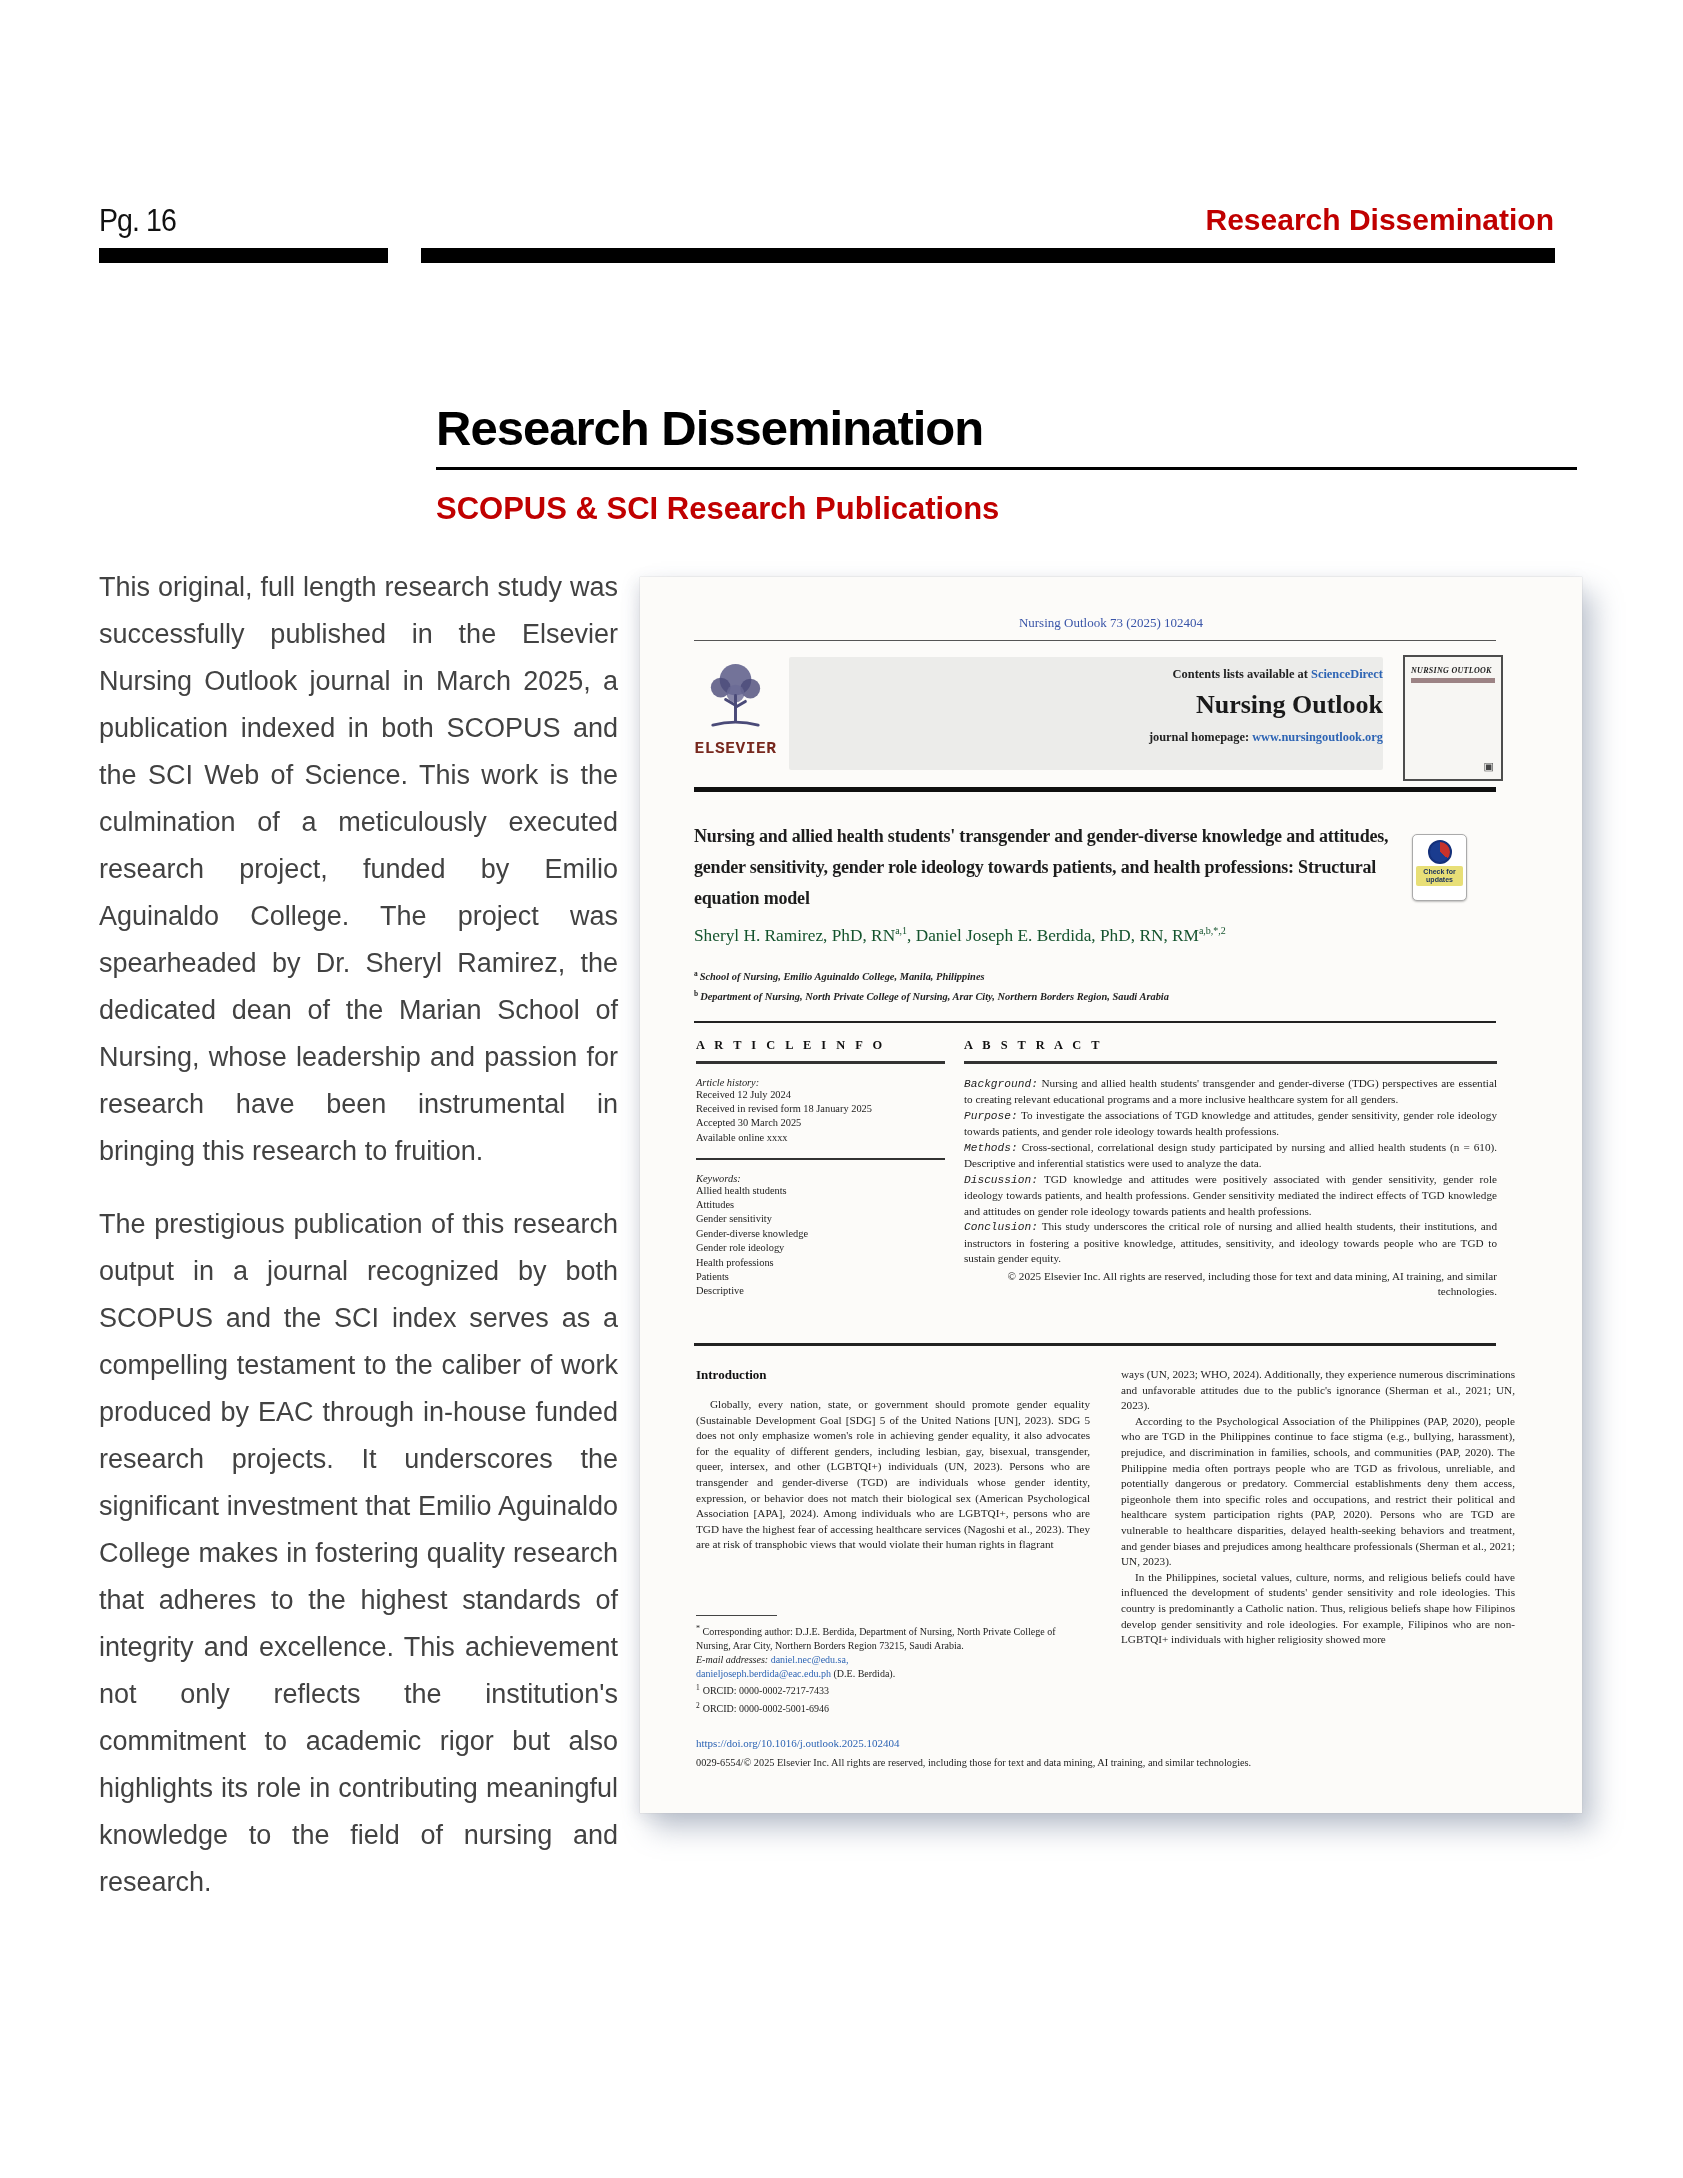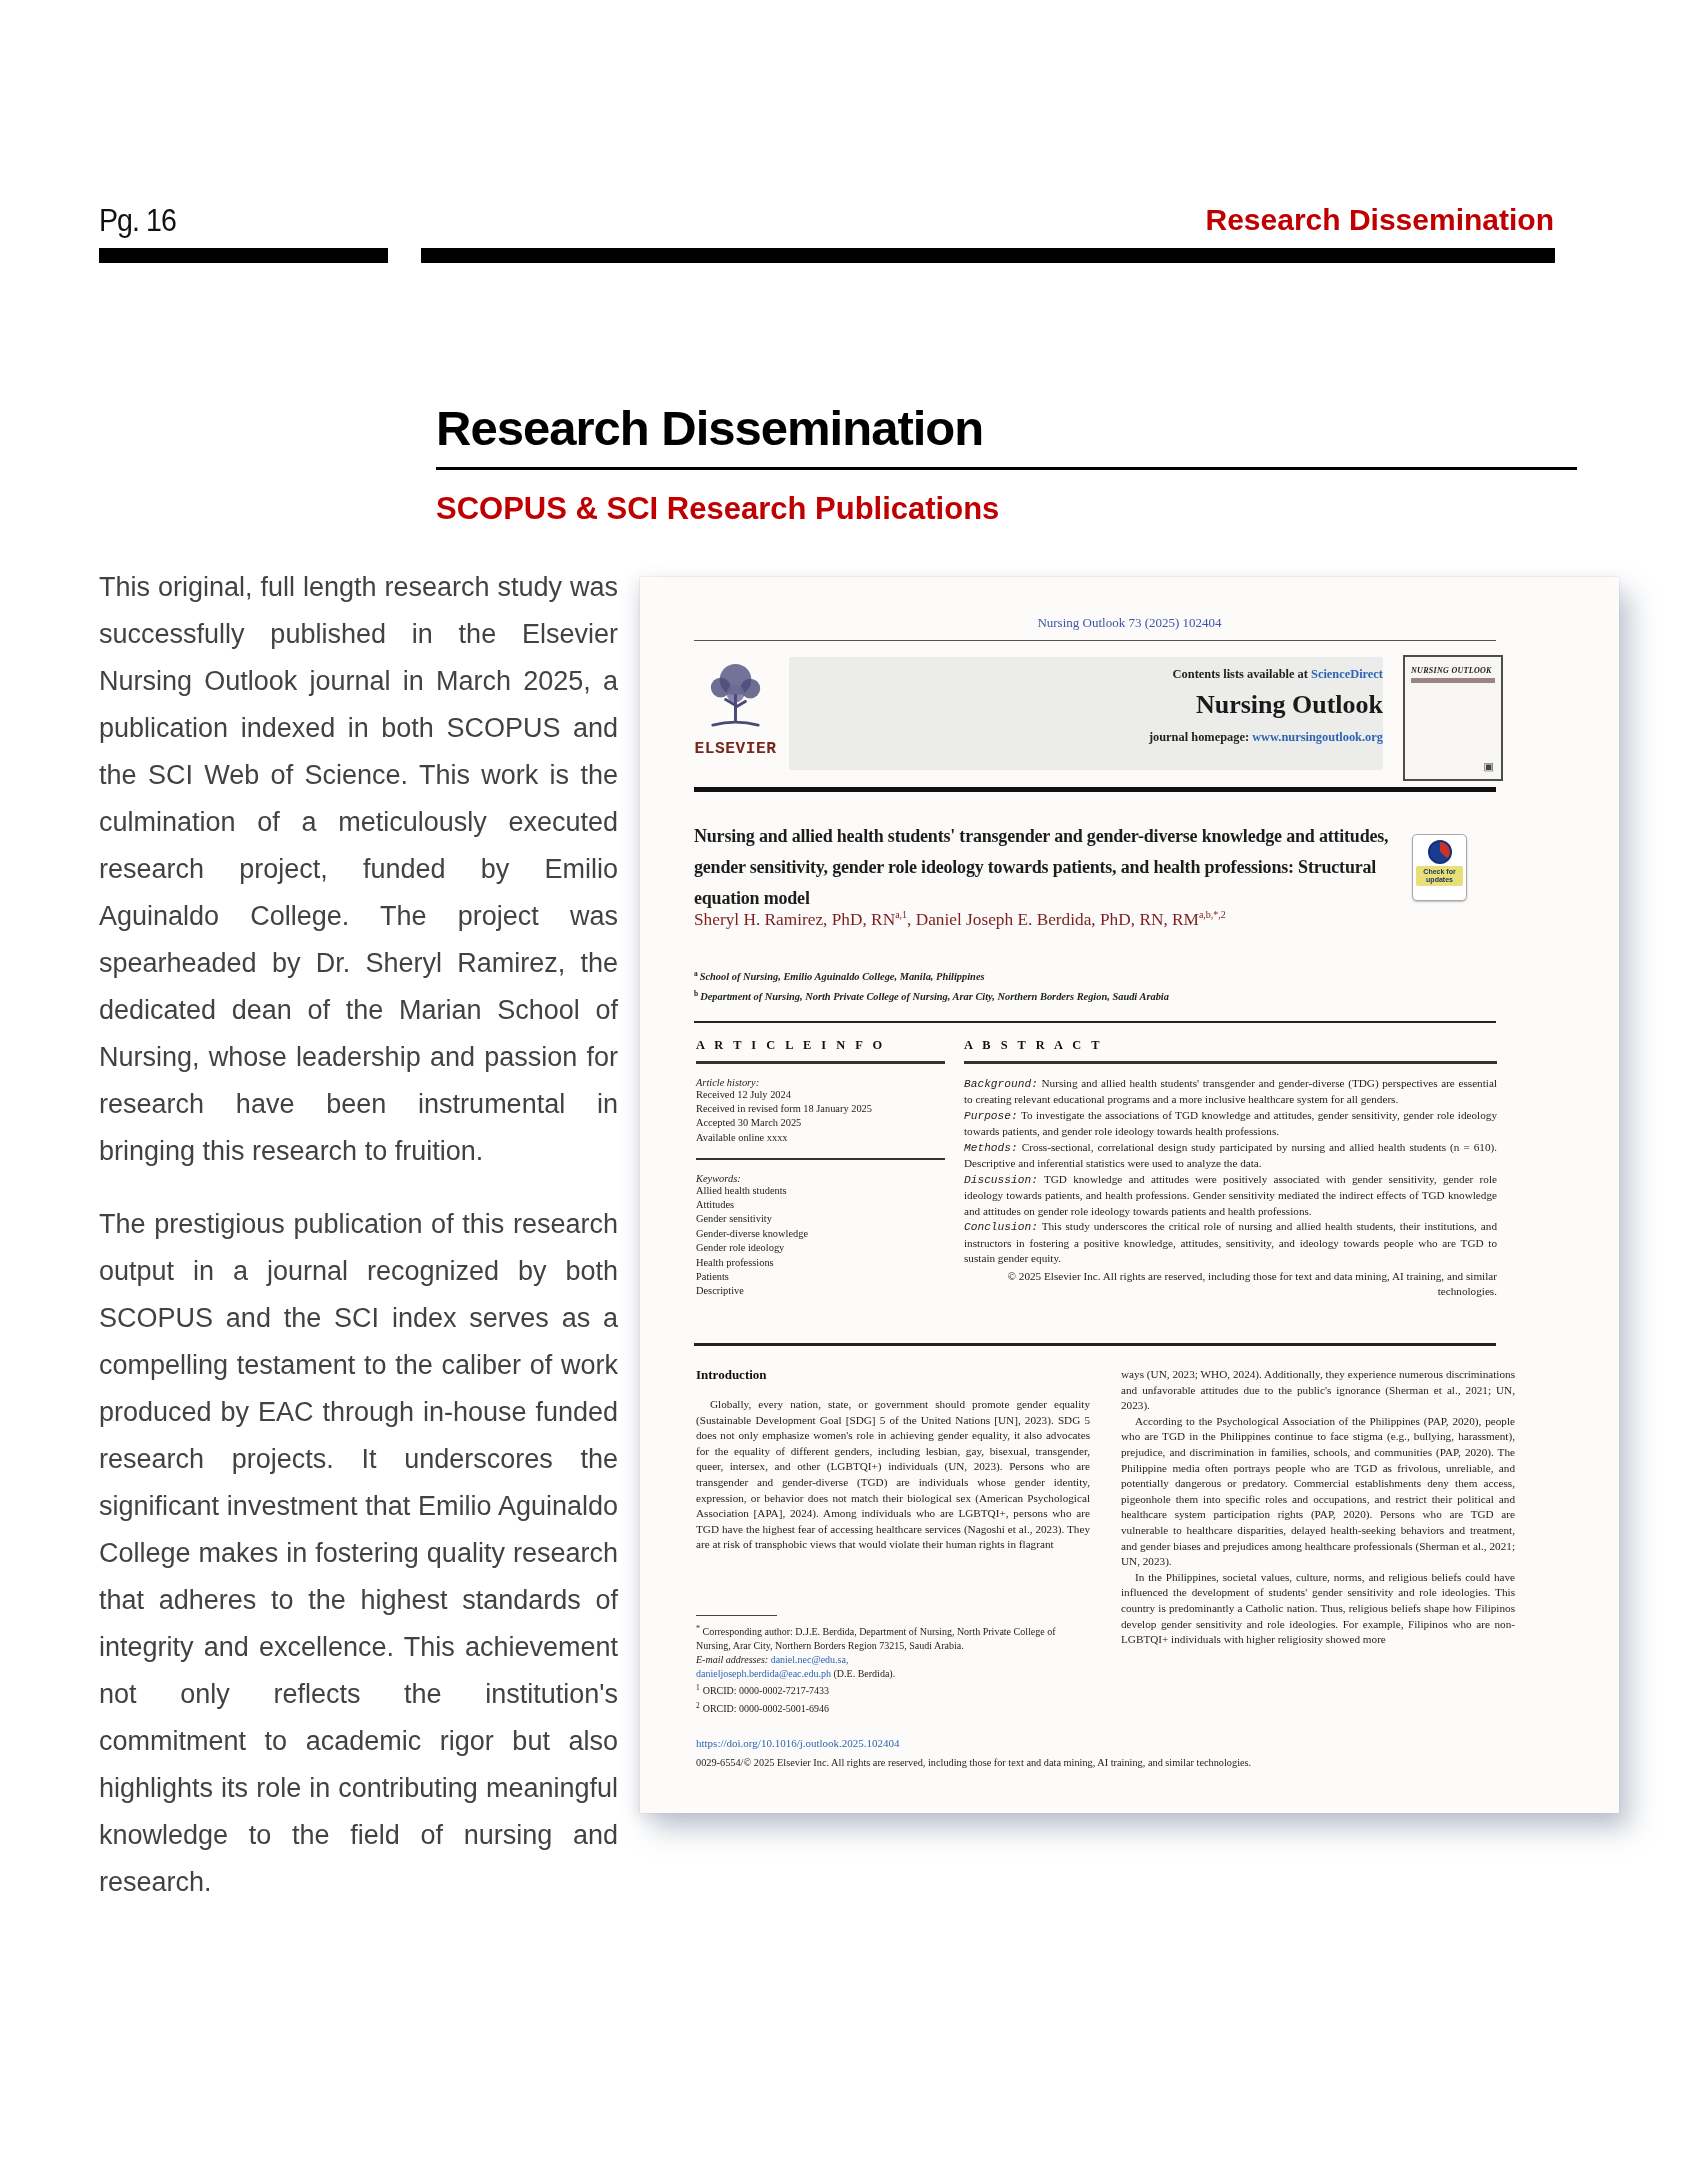--- a/index.html
+++ b/index.html
@@ -20,21 +20,21 @@
   .title-underline{position:absolute;left:436px;top:467px;width:1141px;height:3px;background:#000;}
   .sub-title{position:absolute;left:436px;top:491px;font-size:31px;font-weight:bold;color:#C00000;}
 
   
   .body-col{position:absolute;left:99px;top:564px;width:519px;color:#424242;
             font-size:27px;line-height:47px;text-align:justify;}
   .body-col p{margin:0 0 26px 0;}
 
   
   .card{position:absolute;left:640px;top:577px;width:942px;height:1236px;background:#fcfbf9;
-        box-shadow:0 0 1px #b9b9b9, 12px 16px 26px rgba(105,120,145,.40), -4px 4px 14px rgba(120,130,150,.18);padding-left:37px;}
+        box-shadow:0 0 1px #b9b9b9, 12px 16px 26px rgba(105,120,145,.40), -4px 4px 14px rgba(120,130,150,.18);}
   .card *{font-family:"Liberation Serif",serif;}
   .jref{position:absolute;top:38px;left:0;width:100%;text-align:center;font-size:13px;color:#3a55a8;}
   .rule{position:absolute;background:#555;}
   .r-top{top:63px;left:54px;width:802px;height:1px;}
   .r-thick{top:210px;left:54px;width:802px;height:5px;background:#101010;}
   .r-sec{top:444px;left:54px;width:802px;height:2px;background:#222;}
   .r-mid{top:766px;left:54px;width:802px;height:3px;background:#222;}
 
   .els-logo{position:absolute;left:44px;top:79px;width:103px;text-align:center;}
   .els-name{font-size:16.3px;font-weight:bold;color:#77281e;letter-spacing:0.5px;margin-top:2px;font-family:Liberation Mono, monospace;}
@@ -57,21 +57,21 @@
   .art-title{position:absolute;left:54px;top:244px;width:703px;font-size:18px;font-weight:bold;
              color:#1d1d1d;line-height:31px;letter-spacing:-0.2px;}
   .badge{position:absolute;left:772px;top:257px;width:53px;height:65px;border:1px solid #aaa;
          border-radius:5px;background:#fff;text-align:center;box-shadow:0 1px 2px rgba(0,0,0,.25);}
   .badge-logo{width:24px;height:24px;margin:5px auto 2px auto;border-radius:50%;
               background:conic-gradient(#c8322b 0 130deg,#1a3c8f 130deg 360deg);
               border:2px solid #14307a;box-sizing:border-box;}
   .badge-text{font-size:7px;font-weight:bold;color:#17305e;background:#e8df77;border-radius:2px;
               margin:0 3px;padding:2px 0;line-height:8px;font-family:"Liberation Sans",sans-serif;}
 
-  .authors{position:absolute;left:54px;top:332px;font-size:17.3px;color:#7f1d1d;}
+  .authors{position:absolute;left:54px;top:348px;font-size:17.3px;color:#14532d;}
   .authors sup{font-size:10px;}
   .affils{position:absolute;left:54px;top:388px;font-size:10.4px;font-style:italic;color:#222;
           line-height:17px;font-weight:bold;}
   .affils sup{font-size:7.4px;font-style:normal;margin-right:2px;}
 
   .sec-head{font-size:12.4px;font-weight:bold;color:#111;letter-spacing:3.5px;}
   .hrule{height:2.5px;background:#333;margin-top:8px;}
   .info-col{position:absolute;left:56px;top:461px;width:249px;}
   .lbl-it{font-style:italic;font-size:10.4px;color:#222;margin-top:13px;}
   .hist div,.kw div{font-size:10.4px;color:#222;line-height:14.4px;}

